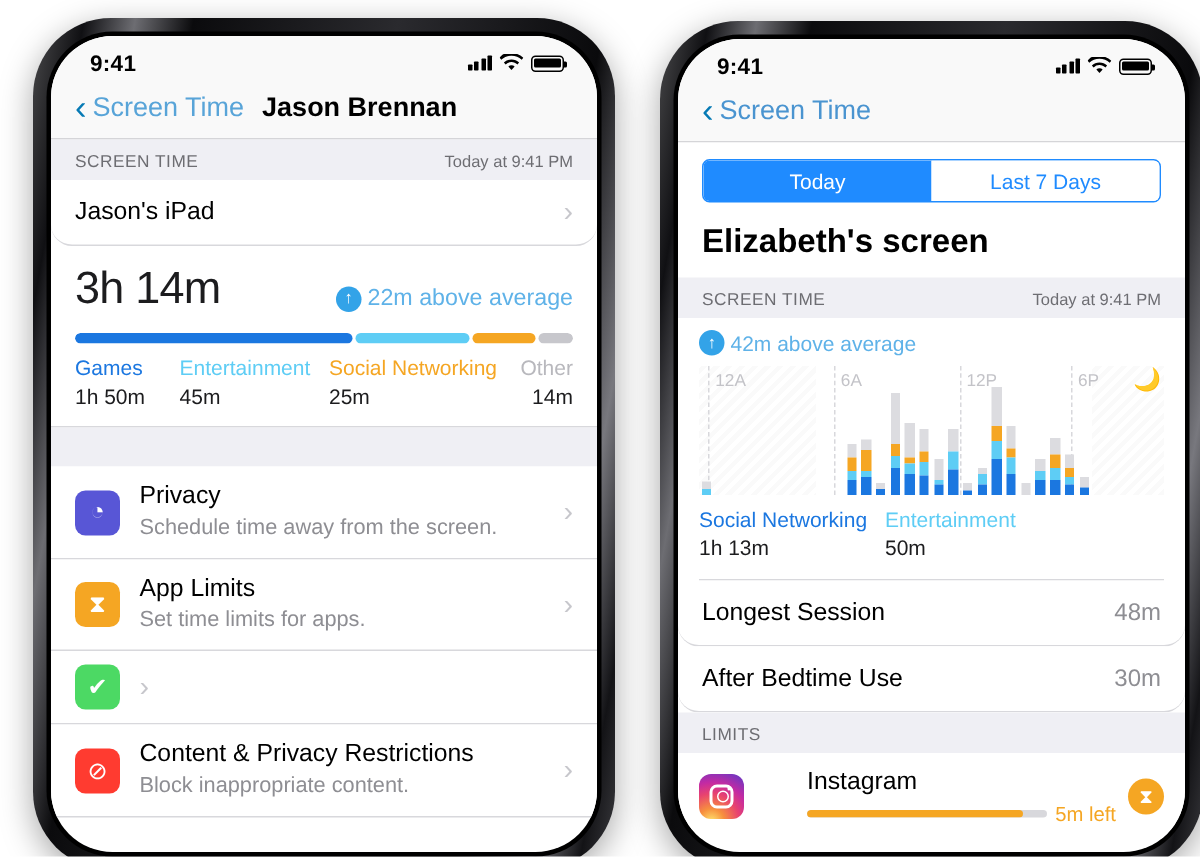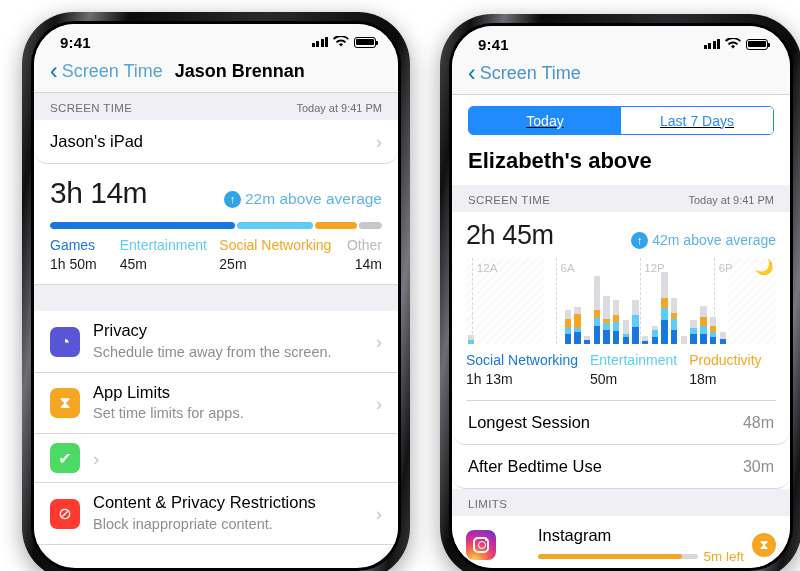--- a/index.html
+++ b/index.html
@@ -117,21 +117,21 @@
              display:flex;align-items:center;justify-content:center;color:#fff;font-size:16px;}
   .ic-downtime { background:#5856d6; }
   .ic-limits   { background:#f5a623; }
   .ic-allowed  { background:#4cd964; }
   .ic-content  { background:#ff3b30; }
   .icell-text { flex:1; }
   .icell-title { font-size:16.5px; color:#000; line-height:1.3;}
   .icell-sub { font-size:14.5px; color:#8e8e93; line-height:1.45;}
 
   
-  .segwrap { background:#fff; padding: 11px 16px 9px 16px; text-decoration: underline; }
+  .segwrap { background:#fff; padding: 11px 16px 9px 16px; }
   .segctl { display:flex; border:1px solid #1f8bff; border-radius:5px; overflow:hidden; height:29px;}
   .segctl div { flex:1; display:flex;align-items:center;justify-content:center;
                 font-size:14px; color:#1f8bff; background:#fff;}
   .segctl div.active { background:#1f8bff; color:#fff; }
   .big-title { background:#fff; font-size: 22px; font-weight:700; color:#000; padding: 4px 16px 11px 16px;}
 
   
   .chartcard { background:#fff; padding: 8px 14px 0 14px; }
   .chart-top { display:flex; align-items:baseline; justify-content:space-between; }
   .chart-total { font-size:27px; color:#1c1c1e; letter-spacing:-.4px;}
@@ -320,32 +320,29 @@
           <span class="nav-back-text solo">Screen Time</span>
         </div>
 
         <div class="segwrap">
           <div class="segctl" id="segctl-right">
               <div class="active">Today</div>
               <div>Last 7 Days</div>
             </div>
         </div>
 
-        <div class="big-title">Elizabeth's above</div>
+        <div class="big-title">Elizabeth's screen</div>
 
         <div class="group-header">
           <span>SCREEN TIME</span>
           <span class="right">Today at 9:41 PM</span>
         </div>
 
         <div class="chartcard">
           <div class="chart-top">
-            <div class="chart-total">
-              <span>2h</span><span>&nbsp;</span><span>45m</span>
-            </div>
             <div class="chart-avg">
               <span class="up-badge">↑</span>
               <span>42m above average</span>
             </div>
           </div>
 
           <div class="plot" id="plot-right">
               <div class="shade" style="left: 25%; right: 15.625%;"></div>
             <div class="moon">🌙</div>
           <div class="vline" style="left: 2%;"></div>
@@ -533,24 +530,20 @@
 
           <div class="chart-legend" id="legend-right">
               <div class="legend-item" style="width: 40%;">
                 <div class="legend-name" style="color: rgb(27, 119, 224);">Social Networking</div>
                 <div class="legend-val">1h 13m</div>
               </div>
               <div class="legend-item" style="width: 32%;">
                 <div class="legend-name" style="color: rgb(94, 205, 245);">Entertainment</div>
                 <div class="legend-val">50m</div>
               </div>
-              <div class="legend-item" style="width: 28%;">
-                <div class="legend-name" style="color: rgb(245, 166, 35);">Productivity</div>
-                <div class="legend-val">18m</div>
-              </div>
             </div>
         </div>
 
         <div id="stat-rows-right">
             <div class="cell">
               <span class="cell-title">Longest Session</span>
               <span class="cell-value">48m</span>
             </div>
             <div class="cell">
               <span class="cell-title">After Bedtime Use</span>

